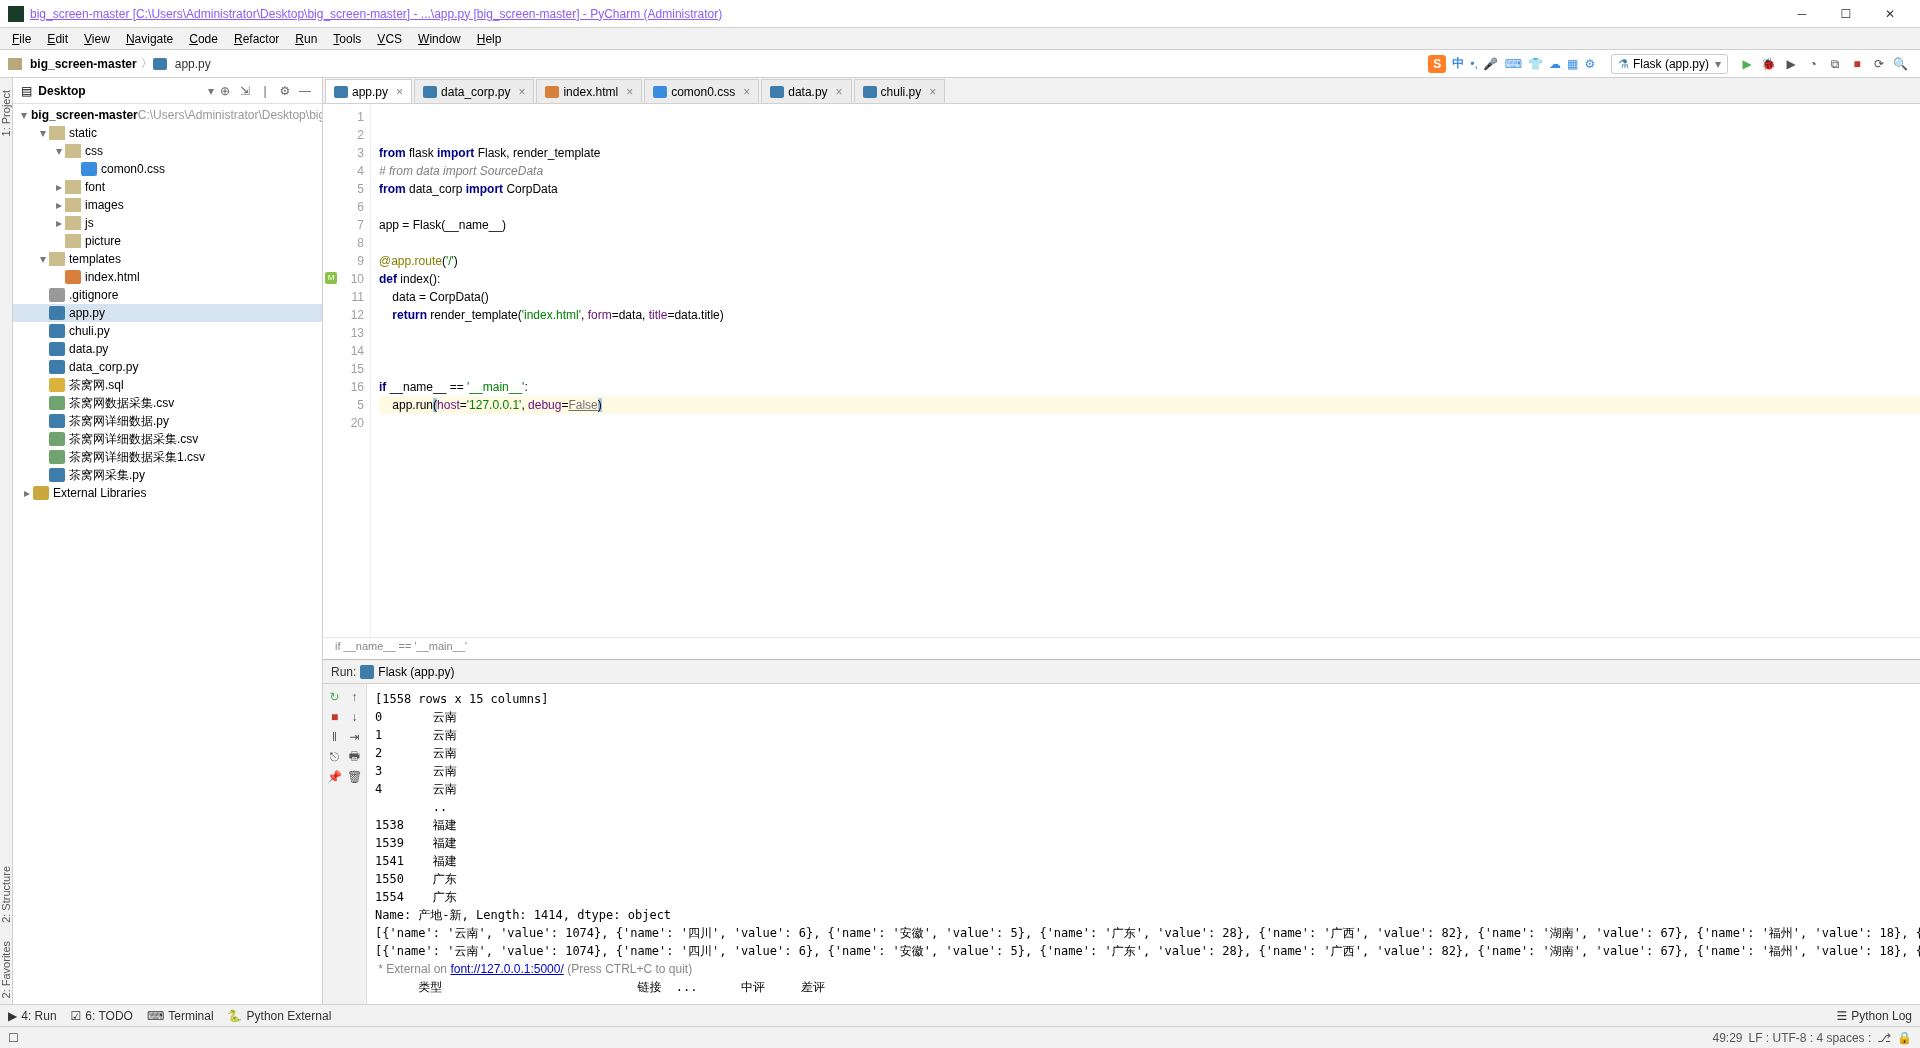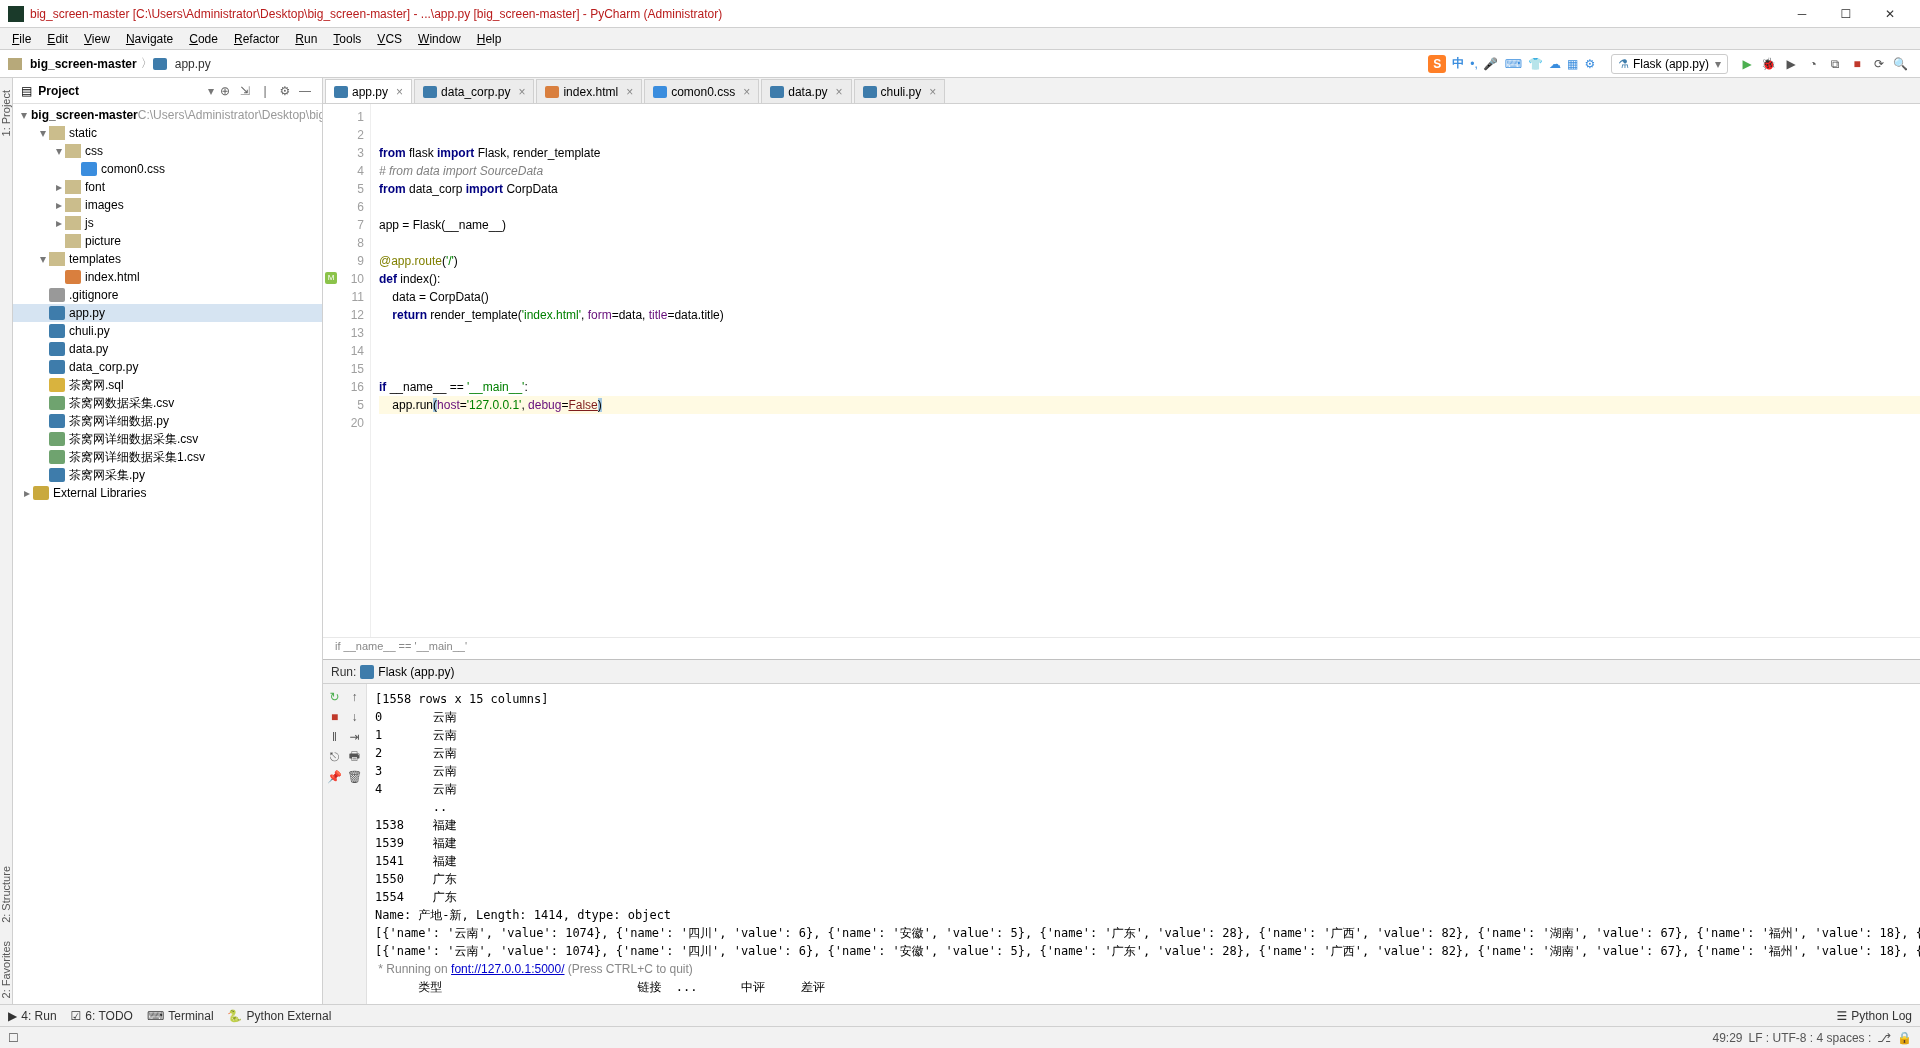--- a/index.html
+++ b/index.html
@@ -1,19 +1,19 @@
 <!DOCTYPE html>
 <html><head>
 <meta charset="utf-8">
 <style>
 * { margin: 0; padding: 0; box-sizing: border-box; font-family: "Segoe UI", Arial, sans-serif; font-size: 12px; }
 body { background: #f2f2f2; color: #000; overflow: hidden; width: 1920px; height: 1048px; }
 .titlebar { height: 28px; background: #fff; display: flex; align-items: center; padding: 0 8px; border-bottom: 1px solid #d0d0d0; }
 .titlebar .app-icon { width: 16px; height: 16px; background: #1a3a2a; margin-right: 6px; }
-.titlebar .title { flex: 1; font-size: 12px; color: #b91c1c; }
+.titlebar .title { flex: 1; font-size: 12px; color: #8b5cf6; text-decoration: underline; }
 .titlebar .wbtn { width: 44px; height: 26px; display: flex; align-items: center; justify-content: center; color: #333; cursor: pointer; }
 .menubar { height: 22px; background: #f2f2f2; display: flex; align-items: center; padding: 0 4px; border-bottom: 1px solid #d0d0d0; }
 .menubar .mitem { padding: 2px 8px; cursor: pointer; }
 .menubar .mitem u { text-decoration: underline; }
 .navbar { height: 28px; background: #fff; display: flex; align-items: center; padding: 0 8px; border-bottom: 1px solid #d0d0d0; }
 .navbar .folder-icon { width:14px; height:12px; background:#b7a97a; margin-right:4px; }
 .navbar .crumb { font-weight: bold; padding: 0 4px; }
 .navbar .crumb2 { padding: 0 4px; color: #333; }
 .navbar .sep { color: #888; }
 .navbar .spacer { flex: 1; }
@@ -50,21 +50,21 @@
 .tab .close { color:#888; margin-left:4px; }
 .code-wrap { flex:1; display:flex; overflow:hidden; position:relative; }
 .gutter { width:48px; background:#fff; text-align:right; padding:4px 6px 4px 0; color:#a0a0a0; font-family:Consolas,monospace; font-size:12px; border-right:1px solid #eee; }
 .gutter .ln { height:18px; line-height:18px; position:relative; }
 .gutter .mmark { position:absolute; left:2px; top:2px; width:12px; height:12px; background:#8bc34a; border-radius:2px; font-size:8px; color:#fff; text-align:center; line-height:12px; }
 .code { flex:1; padding:4px 8px; font-family:Consolas,monospace; font-size:12px; line-height:18px; white-space:pre; overflow:auto; }
 .code .kw { color:#000080; font-weight:bold; }
 .code .cm { color:#808080; font-style:italic; }
 .code .str { color:#008000; }
 .code .dec { color:#808000; }
-.code .bi { color:#7f1d1d;text-decoration:underline; }
+.code .bi { color:#737373;text-decoration:underline; }
 .code .hl { background:#fffae3; display:inline-block; width:100%; }
 .code .sel { background:#a6c9e2; }
 .crumb-bar { height:22px; border-top:1px solid #e8e8e8; padding:2px 12px; color:#888; font-size:11px; }
 .run-panel { background:#fff; border-top:1px solid #c0c0c0; display:flex; flex-direction:column; }
 .run-head { height:24px; display:flex; align-items:center; padding:0 8px; background:#f2f2f2; border-bottom:1px solid #d0d0d0; }
 .run-head .rlabel { font-weight:normal; color:#333; }
 .run-head .ricon { width:14px; height:14px; background:#3e7cab; border-radius:2px; margin:0 4px; }
 .run-head .spacer { flex:1; }
 .run-body { display:flex; height:320px; }
 .run-tools { width:44px; background:#f2f2f2; display:flex; flex-direction:column; align-items:center; padding-top:4px; gap:2px; border-right:1px solid #e0e0e0; }
@@ -142,21 +142,21 @@
   <div class="left-gutter">
     <div class="vlabel">1: Project</div>
     <div style="flex:1"></div>
     <div class="vlabel">2: Structure</div>
     <div class="vlabel">2: Favorites</div>
   </div>
 
   <div class="project-panel">
     <div class="project-head">
       <span style="margin-right:6px;">▤</span>
-      <span class="label">Project</span>
+      <span class="label">Desktop</span>
       <span style="color:#777;margin-left:4px;">▾</span>
       <div class="hbtn">⊕</div>
       <div class="hbtn">⇲</div>
       <div class="hbtn">|</div>
       <div class="hbtn">⚙</div>
       <div class="hbtn">—</div>
     </div>
     <div class="tree" id="tree">
         <div class="node" style="padding-left: 8px;">
           <span class="arrow">▾</span>
@@ -285,21 +285,21 @@
 4       云南
         ..
 1538    福建
 1539    福建
 1541    福建
 1550    广东
 1554    广东
 Name: 产地-新, Length: 1414, dtype: object
 [{'name': '云南', 'value': 1074}, {'name': '四川', 'value': 6}, {'name': '安徽', 'value': 5}, {'name': '广东', 'value': 28}, {'name': '广西', 'value': 82}, {'name': '湖南', 'value': 67}, {'name': '福州', 'value': 18}, {'name':
 [{'name': '云南', 'value': 1074}, {'name': '四川', 'value': 6}, {'name': '安徽', 'value': 5}, {'name': '广东', 'value': 28}, {'name': '广西', 'value': 82}, {'name': '湖南', 'value': 67}, {'name': '福州', 'value': 18}, {'name':
-<span class="grey"> * Running on </span><span class="link">font://127.0.0.1:5000/</span><span class="grey"> (Press CTRL+C to quit)</span>
+<span class="grey"> * External on </span><span class="link">font://127.0.0.1:5000/</span><span class="grey"> (Press CTRL+C to quit)</span>
       类型                           链接  ...      中评     差评</div>
       </div>
     </div>
   </div>
 
 </div>
 
 <div class="bottom-tools">
   <div class="bitem">
       <span>▶</span>

